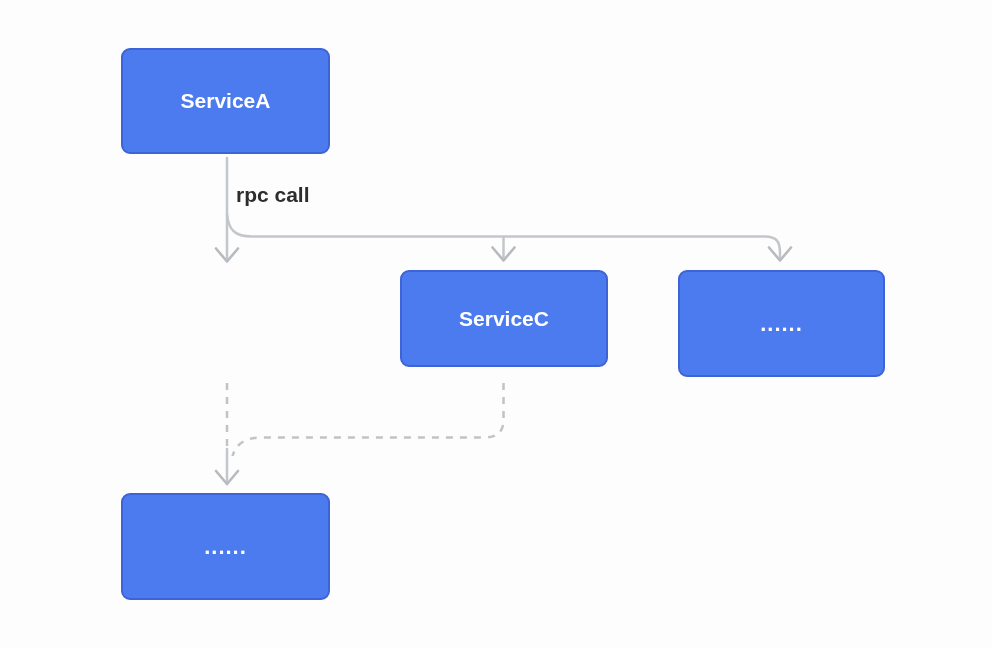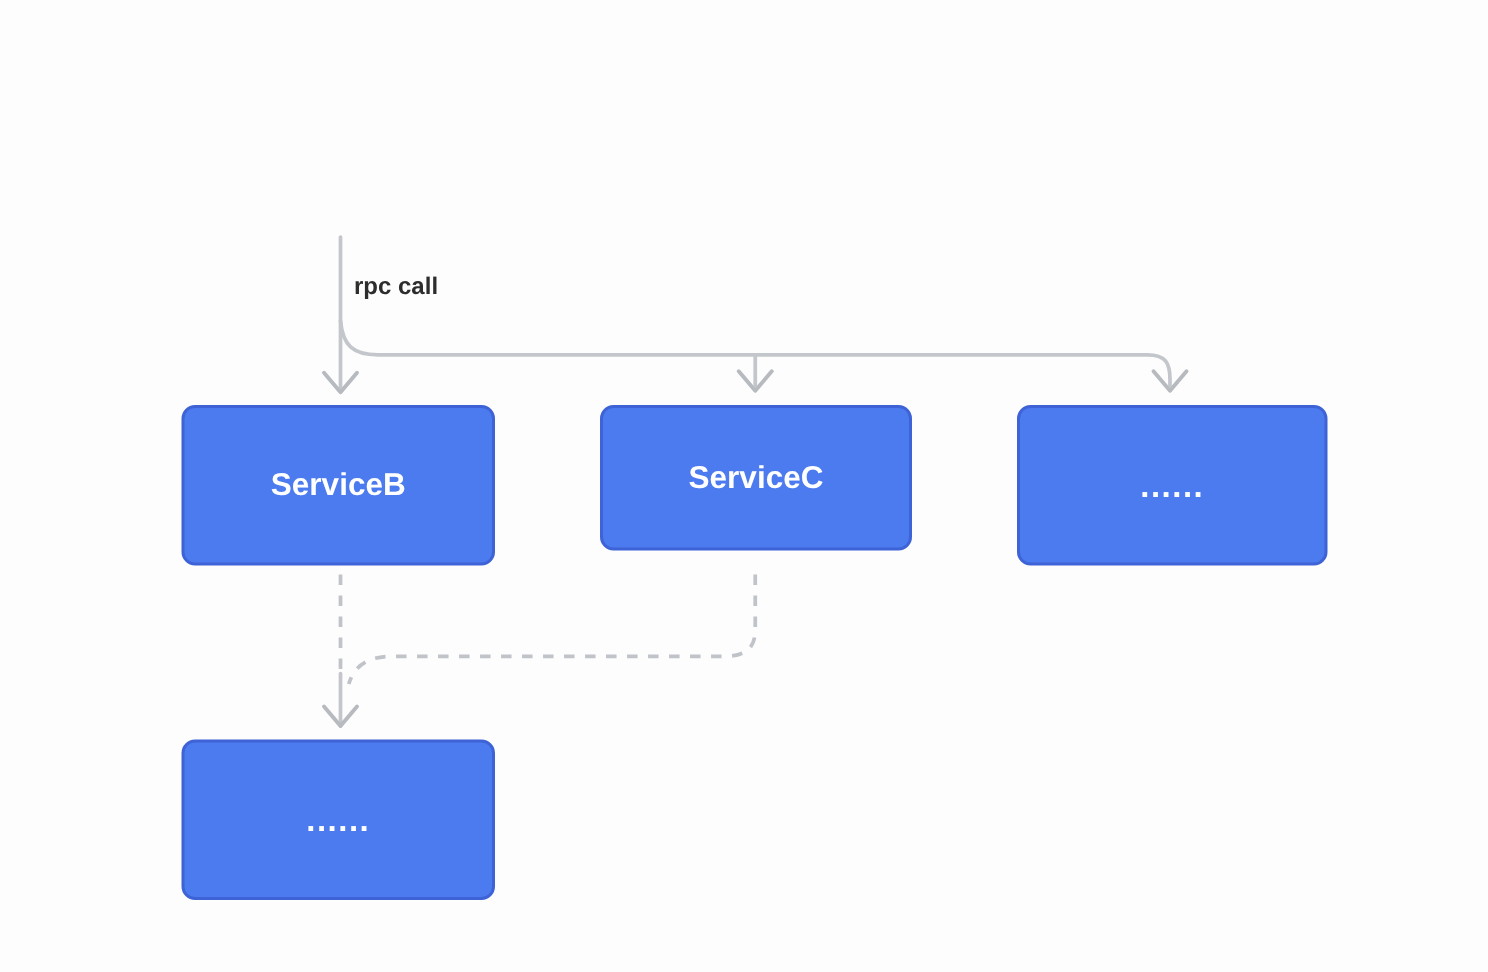--- a/index.html
+++ b/index.html
@@ -62,21 +62,21 @@
   }
   #node-a { left: 121px; top: 48px; height: 106px; }
   #node-b { left: 121px; top: 270px; }
   #node-c { left: 400px; top: 270px; width: 208px; height: 97px; }
   #node-d { left: 678px; top: 270px; width: 207px; }
   #node-e { left: 121px; top: 493px; }
   .edge-label {
     position: absolute;
     left: 236px;
     top: 183px;
-    font-size: 16px;
+    font-size: 21px;
     font-weight: bold;
     color: #2d2d2d;
     white-space: nowrap;
   }
 </style>
 </head>
 <body>
 
 <div class="canvas">
 
@@ -93,24 +93,24 @@
     <path class="arrowhead" d="M 769 247.5 L 780 260.5 L 791 247.5"></path>
 
     <path class="dashed-edge" d="M 227 383 L 227 449"></path>
 
     <path class="dashed-edge" d="M 503.5 383 L 503.5 420 C 503.5 433 496 437.5 483 437.5 L 262 437.5 C 246 437.5 236.5 443 232.5 456"></path>
 
     <path class="solid-edge" d="M 227 449 L 227 484"></path>
     <path class="arrowhead" d="M 216 471 L 227 484 L 238 471"></path>
   </svg>
 
+  <div class="node" id="node-a">
+    <span>ServiceA</span>
+  </div>
 
-  <div class="node" id="node-b">
-    <span>ServiceB</span>
-  </div>
 
   <div class="node" id="node-c">
     <span>ServiceC</span>
   </div>
 
   <div class="node" id="node-d">
     <span class="node-dots">......</span>
   </div>
 
   <div class="node" id="node-e">

